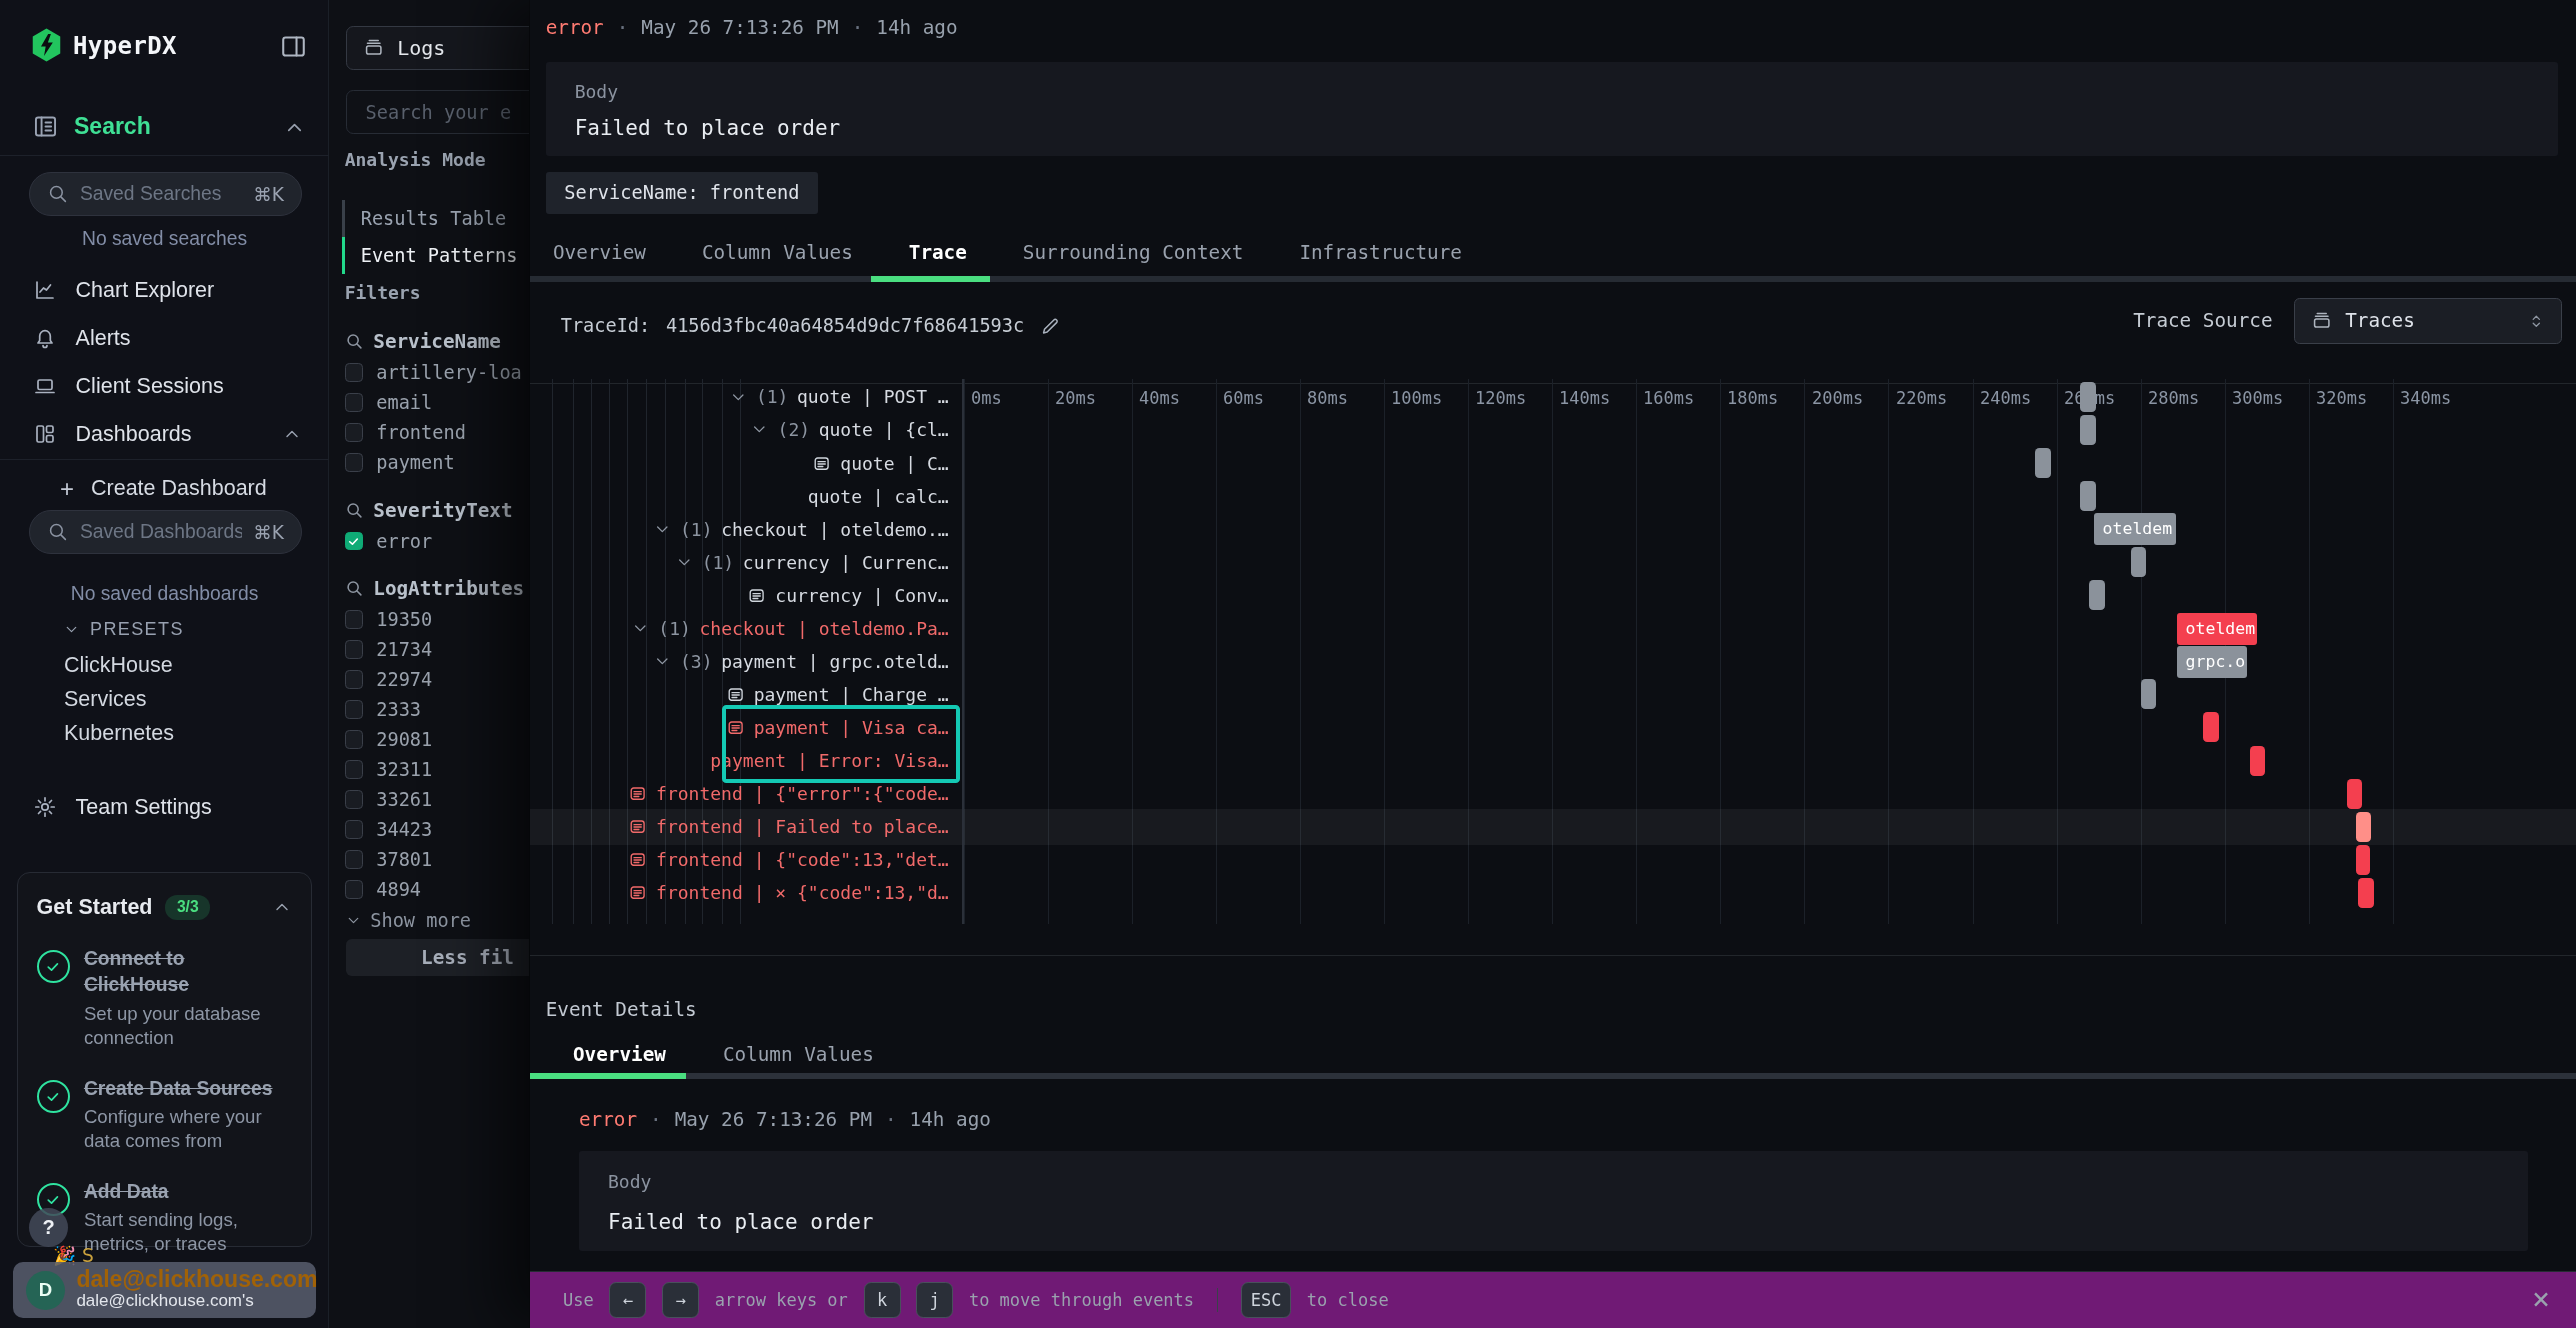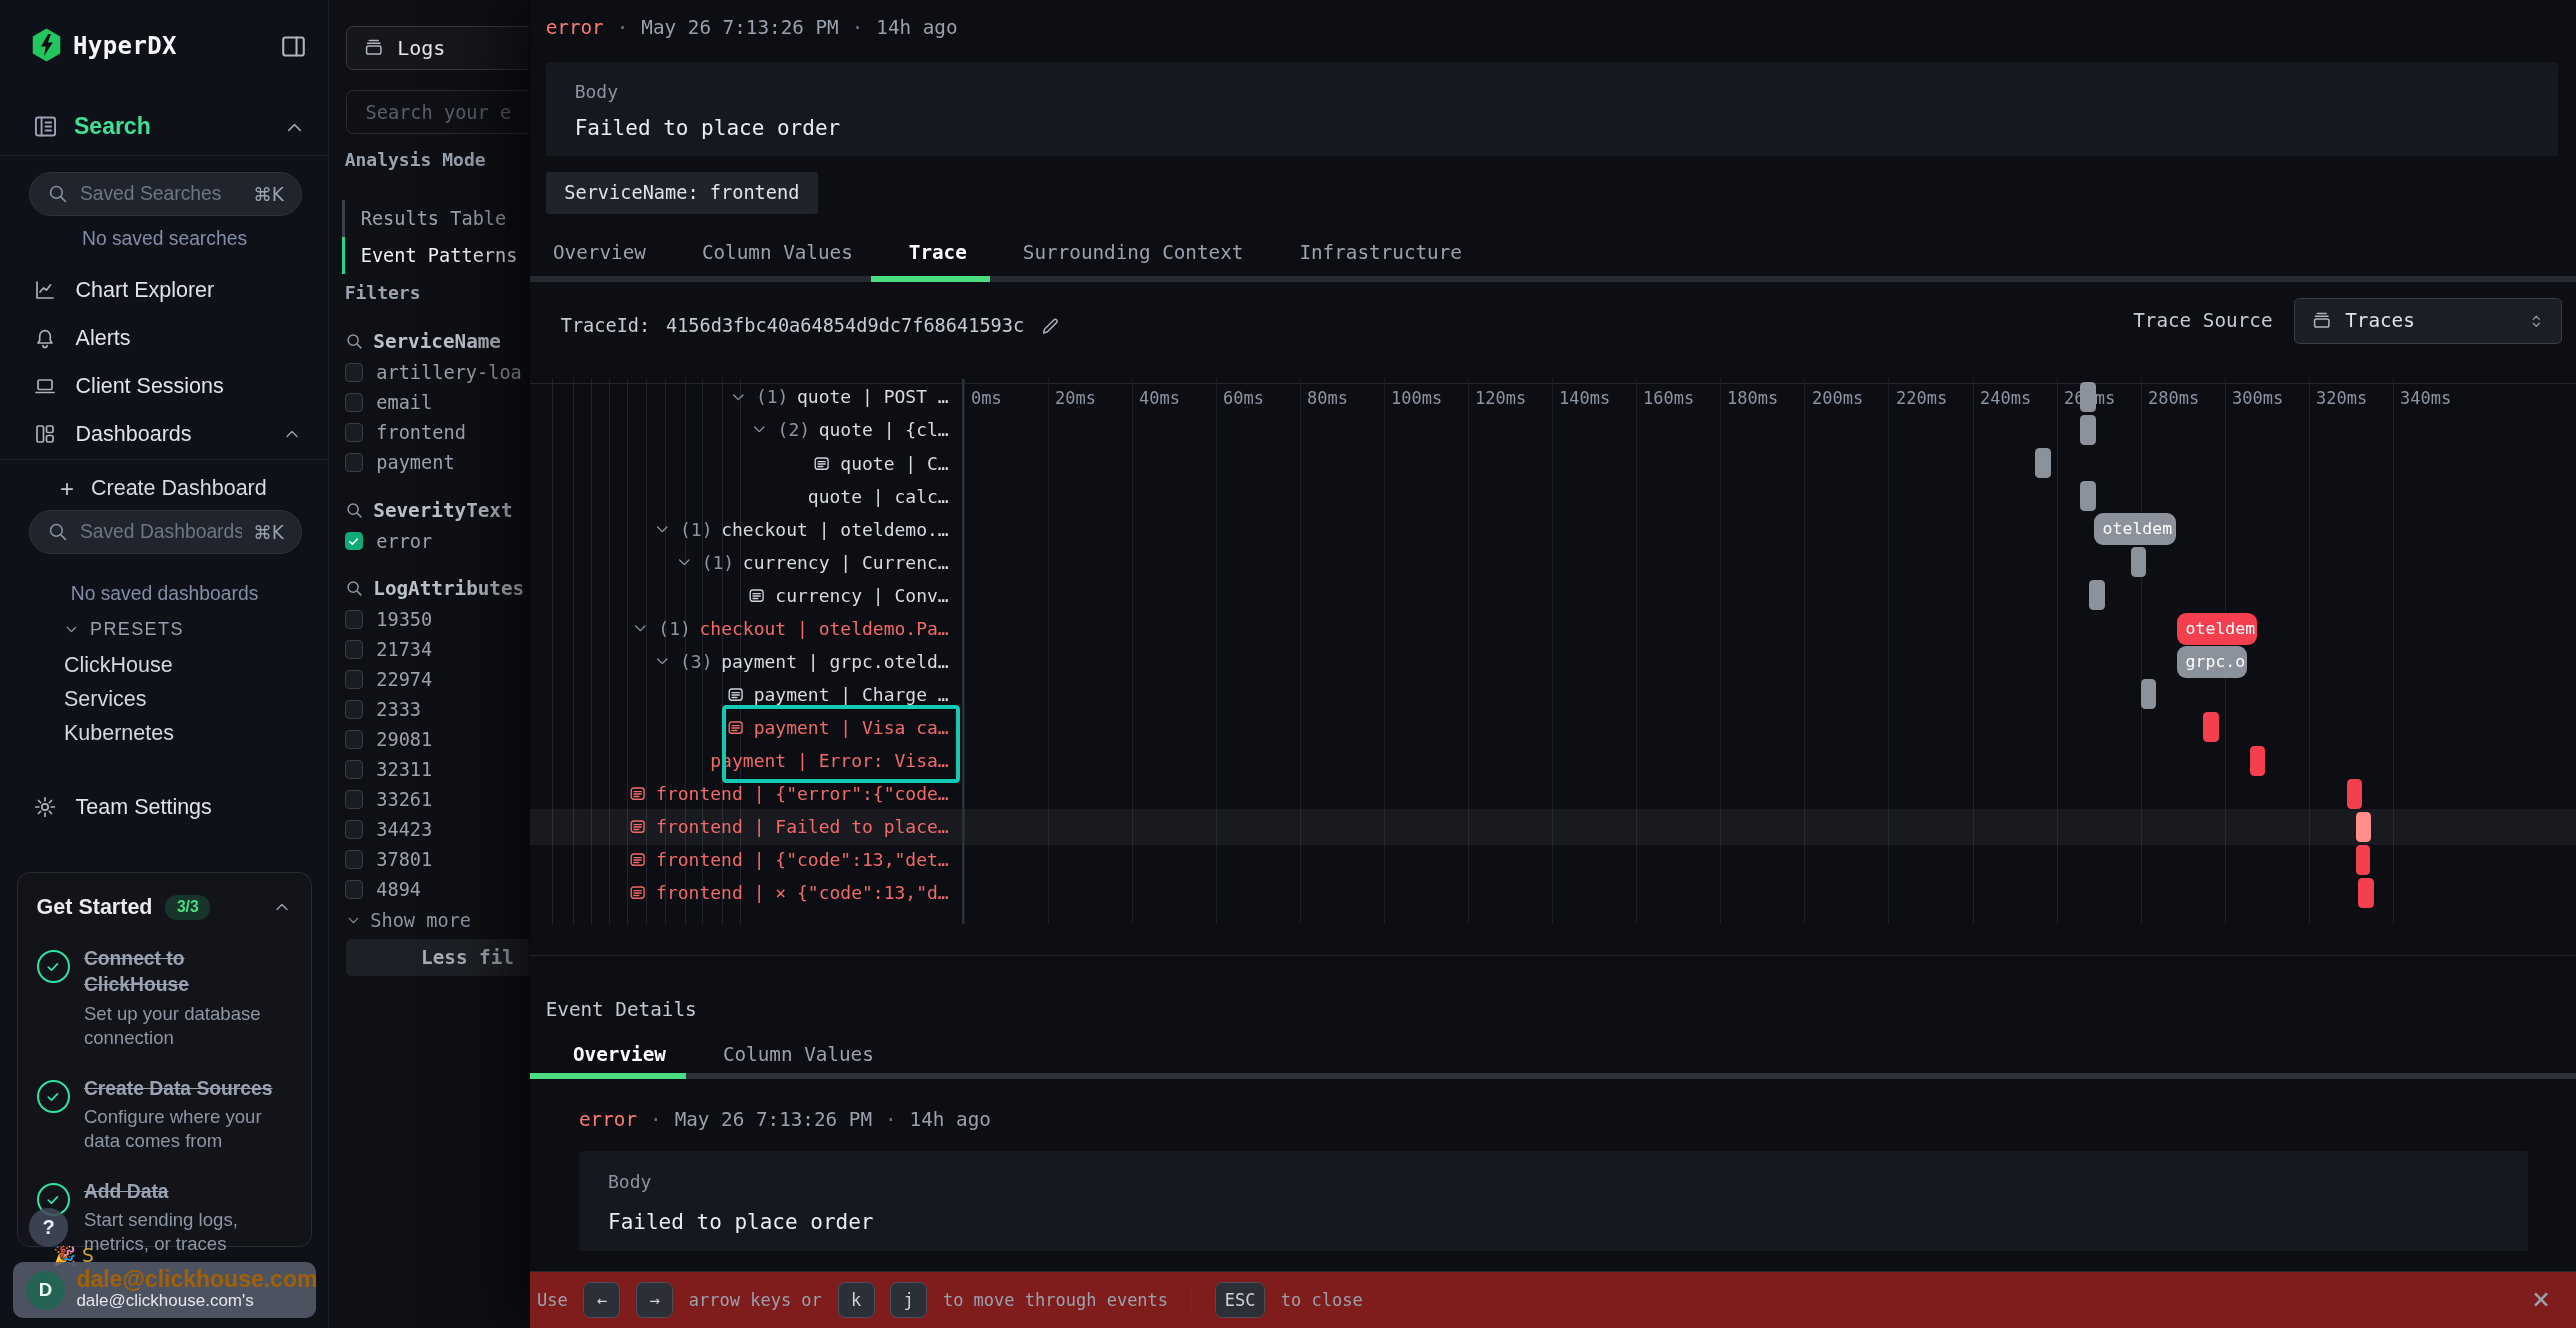--- a/index.html
+++ b/index.html
@@ -112,33 +112,33 @@
   .trow{position:absolute;left:0;width:433px;display:flex;align-items:center;justify-content:flex-end;gap:8.6px;padding-right:14.3px;font-size:18px;color:#d7dbe2;cursor:pointer;white-space:nowrap}
   .trow .cnt{color:#8d95a1}
   .trow svg.chv{width:18.6px;height:18.6px;color:#8d95a1}
   .trow svg.doc{width:19.3px;height:19.3px;color:#cfd5dc}
   .trow.err{color:#f16a6a}
   .trow.err svg.doc{color:#f16a6a}
   .wbar{position:absolute;height:30px;border-radius:4.3px;cursor:pointer}
   .wbar.gray{background:#8b929b}
   .wbar.red{background:#f43f4f}
   .wbar.salmon{background:#ff8f88}
-  .wchip{position:absolute;height:31.5px;border-radius:9px;color:#fff;font-size:16.5px;font-family:"DejaVu Sans Mono","Liberation Mono",monospace;display:flex;align-items:center;padding:0 8.6px;overflow:hidden;cursor:pointer}
+  .wchip{position:absolute;height:31.5px;border-radius:3px;color:#fff;font-size:16.5px;font-family:"DejaVu Sans Mono","Liberation Mono",monospace;display:flex;align-items:center;padding:0 8.6px;overflow:hidden;cursor:pointer}
   .wchip.gray{background:#8b929b}
   .wchip.red{background:#f43f4f}
   #teal-box{position:absolute;border:4.3px solid #14c9b4;border-radius:4.3px}
 
   
   #evd-title{position:absolute;left:15.7px;top:998px;font-size:19.3px;color:#c3c9d2}
   #tabs2{position:absolute;left:0;top:1036px;width:2046px;height:37px;display:flex;align-items:center;padding-left:43px;gap:57px;font-size:19.3px;color:#9aa2ae}
   #tabbar2{position:absolute;left:0;top:1073px;width:2046px;height:6.4px;background:#2c313a}
   #tabind2{position:absolute;left:0;top:1073px;width:156px;height:6.4px;background:#4ade80}
 
   
-  #footer{position:absolute;left:0;top:1271px;width:2046px;height:57px;background:#7f1d1d;border-top:1.4px solid #262b33;display:flex;align-items:center;padding-left:7px;gap:15.7px;font-size:17px;color:#9aa2ae}
+  #footer{position:absolute;left:0;top:1271px;width:2046px;height:57px;background:#701a75;border-top:1.4px solid #262b33;display:flex;align-items:center;padding-left:33px;gap:15.7px;font-size:17px;color:#9aa2ae}
   .kbd{min-width:37px;height:36px;padding:0 8.6px;border-radius:7.2px;background:#2a2f38;border:1.4px solid #49505c;color:#ced4dc;font-size:17px;font-family:"DejaVu Sans Mono","Liberation Mono",monospace;display:flex;align-items:center;justify-content:center}
   .vsep{width:1.4px;height:24px;background:#3a404a;margin:0 7.2px}
   #footer-close{position:absolute;right:26px;top:10px;font-size:30px;color:#9aa2ae;cursor:pointer;line-height:34px}
 </style>
 </head>
 <body>
 
 <svg width="0" height="0" style="position:absolute">
   <defs>
     <symbol id="i-search" viewBox="0 0 24 24">

